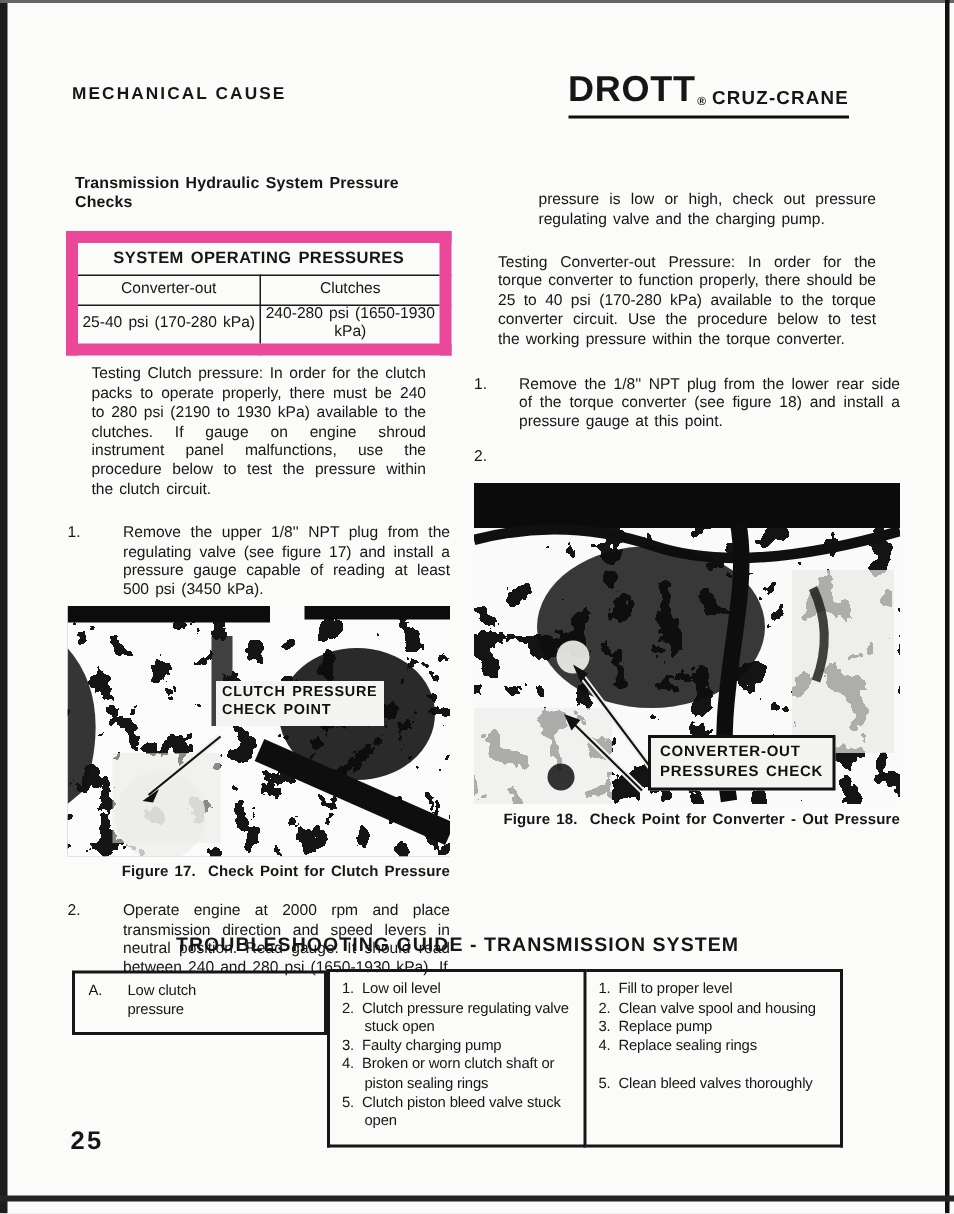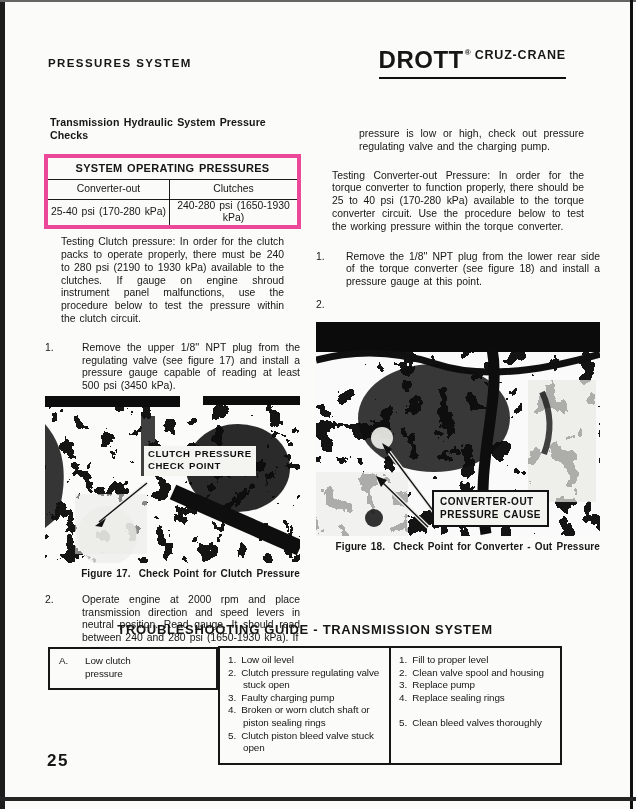--- a/index.html
+++ b/index.html
@@ -10,21 +10,21 @@
   }
   
   .edge { position:absolute; }
   .edge-left   { left:0; top:0; width:5px; height:809px; background:#1d1d1d; }
   .edge-top    { left:0; top:0; width:636px; height:2px; background:#656565; }
   .edge-right  { left:630px; top:0; width:3px; height:809px; background:#101010; }
   .edge-bottom { left:0; top:797px; width:636px; height:4px; background:#242424; }
 
   
   .header-section { position:absolute; left:48px; top:57px; font-size:11.5px; font-weight:bold; letter-spacing:1.4px; }
-  .brand { position:absolute; right:70px; top:48px; display:flex; align-items:flex-start; border-bottom:2px solid #0f0f0f; padding-bottom:5px; }
+  .brand { position:absolute; right:70px; top:48px; display:flex; align-items:flex-end; border-bottom:2px solid #0f0f0f; padding-bottom:5px; }
   .brand-name { font-size:24px; font-weight:bold; letter-spacing:0.5px; line-height:24px; }
   .brand-reg { font-size:8px; font-weight:bold; margin:0 4px 0 1px; }
   .brand-suffix { font-size:12.5px; font-weight:bold; letter-spacing:0.8px; }
 
   
   .col { position:absolute; top:112px; font-size:10.4px; line-height:12.8px; word-spacing:1.2px; }
   .col-left  { left:45px; width:255px; }
   .col-right { left:316px; width:284px; }
   .col-heading { font-size:10.6px; font-weight:bold; margin:4px 0 12px 5px; letter-spacing:0.1px; }
   .just { text-align:justify; }
@@ -34,21 +34,21 @@
   .mt10 { margin-top:10px; }
   .mt13 { margin-top:13px; }
   .mt15 { margin-top:15px; }
   .mt17 { margin-top:17px; }
   .step-num { flex:none; width:37px; }
   .col-right .step-num { width:30px; }
   .step-text { flex:1; text-align:justify; }
   .continuation { padding-left:27px; text-align:justify; }
 
   
-  .pressure-table { border-collapse:collapse; width:257px; margin-left:-1px; border:4px solid #ec4899; }
+  .pressure-table { border-collapse:collapse; width:257px; margin-left:-1px; border:8px solid #ec4899; }
   .pressure-table th, .pressure-table td { border:1px solid #1a1a1a; text-align:center; font-size:10.4px; padding:0 2px; }
   .pressure-table th { font-size:11px; height:21px; letter-spacing:0.3px; }
   .pressure-table .subhead td { height:19px; }
   .pressure-table .vals td { height:20px; }
   .pt-col1 { width:117px; }
 
   
   .photo-fig { position:relative; margin-top:3px; overflow:hidden; background:#b9b9b5; }
   .fig17 { width:255px; height:167px; }
   .fig18 { width:284px; height:214px; margin-top:10px; }
@@ -82,21 +82,21 @@
 </style>
 </head>
 <body>
 
 <div class="page">
   <div class="edge edge-left"></div>
   <div class="edge edge-top"></div>
   <div class="edge edge-right"></div>
   <div class="edge edge-bottom"></div>
 
-  <div class="header-section">PRESSURES SYSTEM</div>
+  <div class="header-section">MECHANICAL CAUSE</div>
   <div class="brand">
     <span class="brand-name">DROTT</span>
     <span class="brand-reg">®</span>
     <span class="brand-suffix">CRUZ-CRANE</span>
   </div>
 
   <div class="col col-left">
     <div class="col-heading">Transmission Hydraulic System Pressure Checks</div>
 
     <table class="pressure-table">
@@ -202,21 +202,21 @@
       <svg class="arrow-svg" viewBox="0 0 284 214">
         <path d="M118,190 L70,126" stroke="#efefec" stroke-width="4" fill="none"></path>
         <path d="M118,190 L70,126" stroke="#111111" stroke-width="1.4" fill="none"></path>
         <polygon points="66,121 76,127 71,133" fill="#111111"></polygon>
         <path d="M112,205 L64,158" stroke="#efefec" stroke-width="4" fill="none"></path>
         <path d="M112,205 L64,158" stroke="#111111" stroke-width="1.4" fill="none"></path>
         <polygon points="60,154 71,158 65,165" fill="#111111"></polygon>
       </svg>
       <div class="photo-label label18">
         <div>CONVERTER-OUT</div>
-        <div>PRESSURE CAUSE</div>
+        <div>PRESSURES CHECK</div>
       </div>
     </figure>
     <div class="fig-caption">Figure 18.&nbsp; Check Point for Converter - Out Pressure</div>
   </div>
 
 
   <div class="ts-title">TROUBLESHOOTING GUIDE - TRANSMISSION SYSTEM</div>
   <table class="ts-table">
     <tbody>
       <tr>

